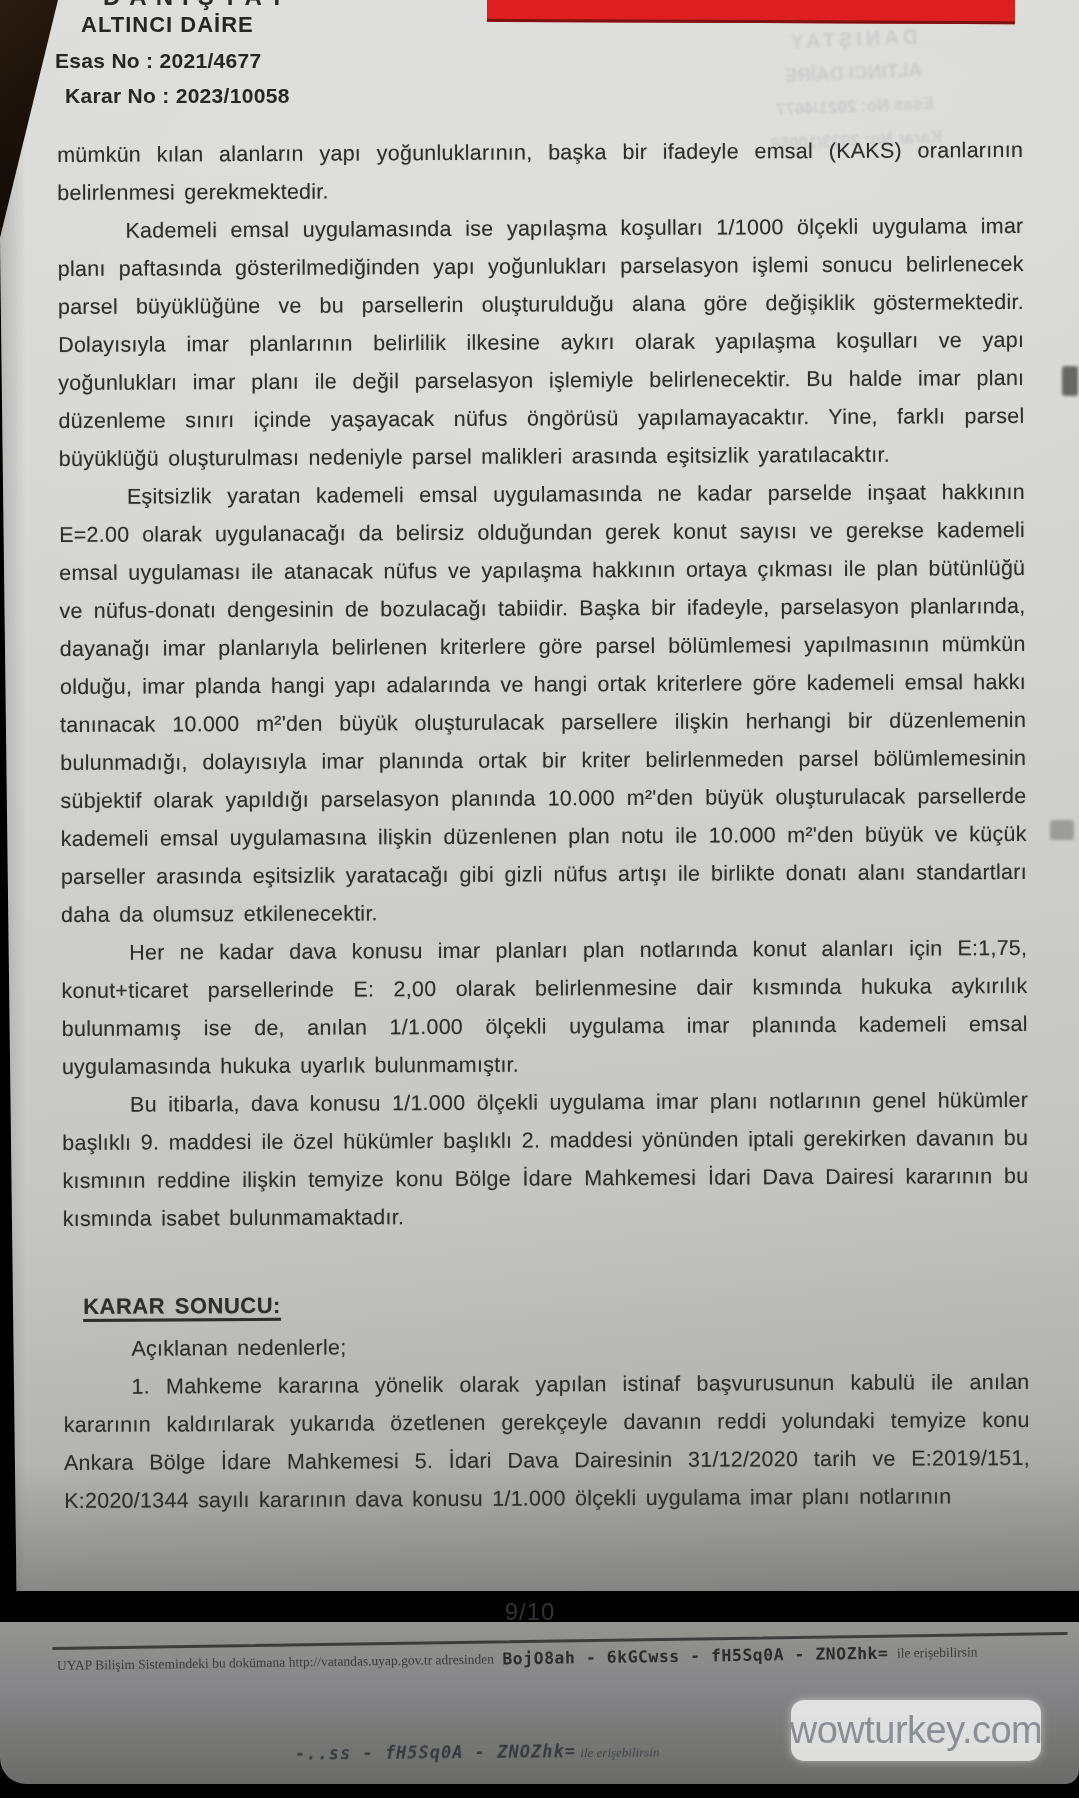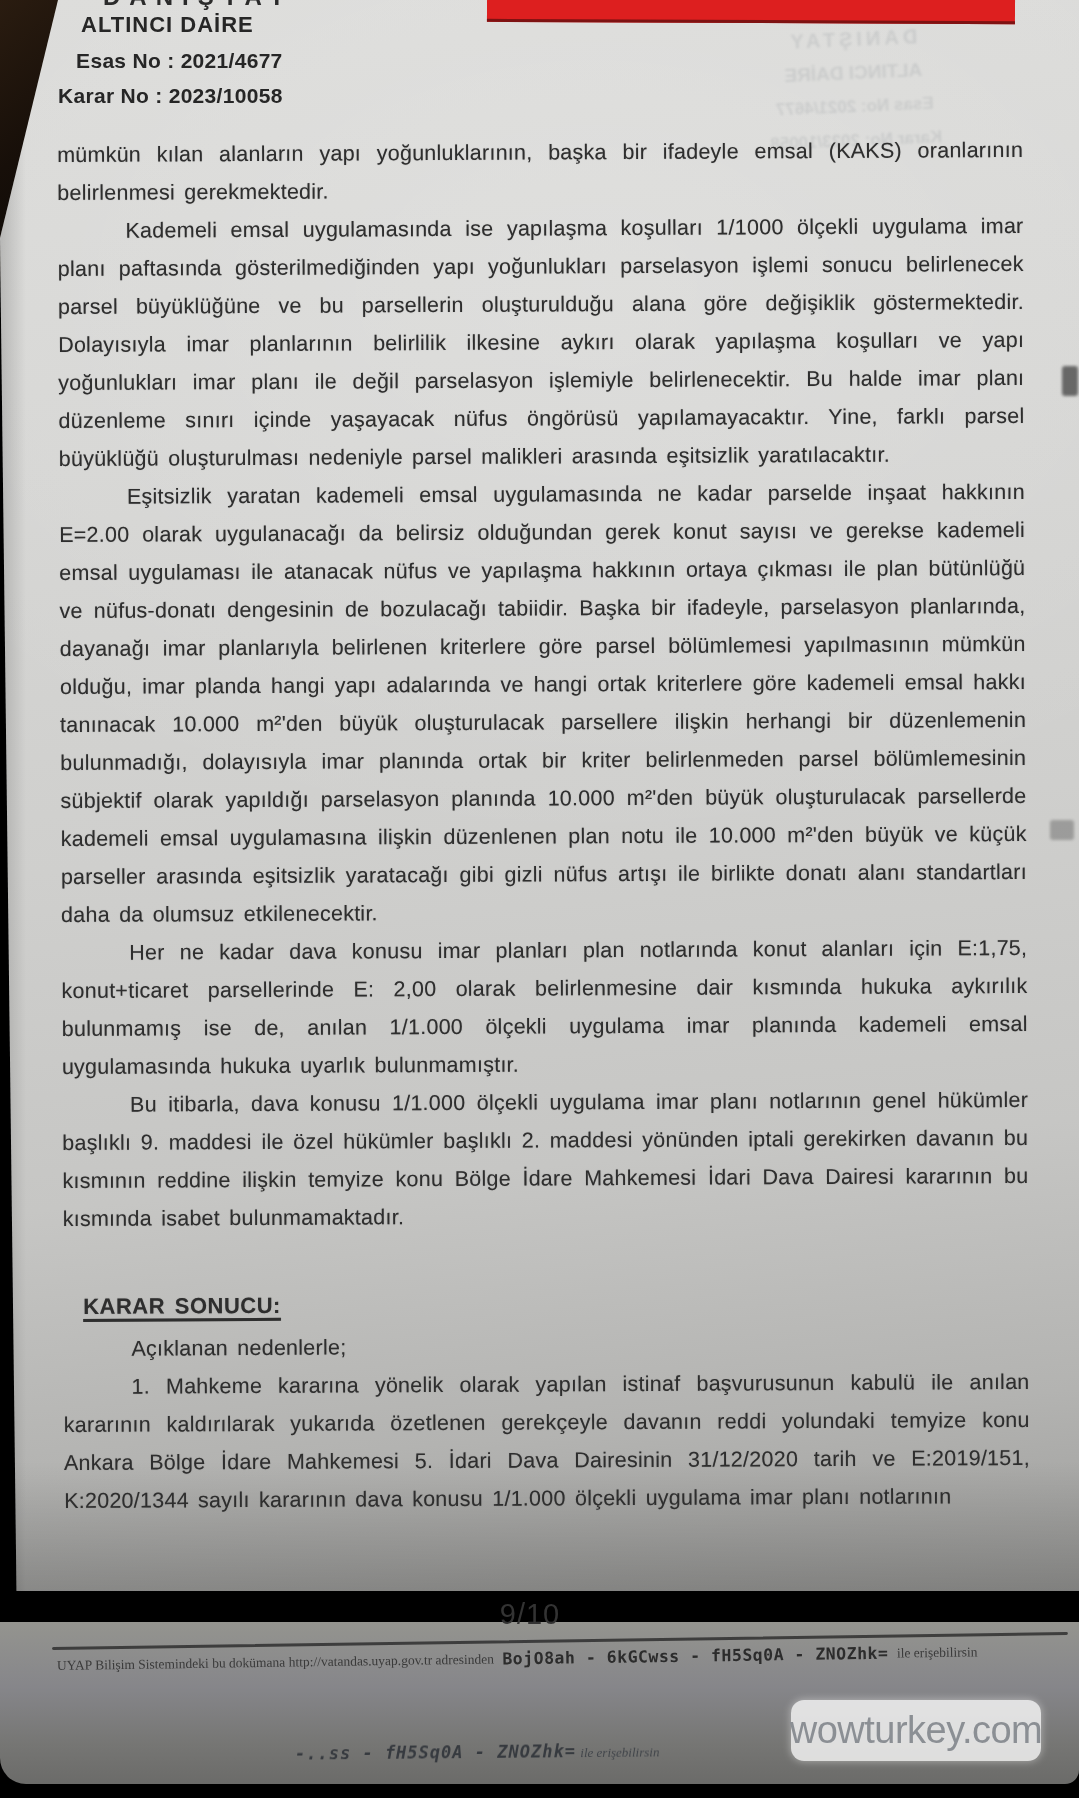--- a/index.html
+++ b/index.html
@@ -72,41 +72,41 @@
     position:absolute;right:60px;top:22px;width:330px;text-align:center;
     transform:scaleX(-1) rotate(2.5deg);opacity:0.13;color:#525c66;
     filter:blur(1px);line-height:34px;font-weight:bold;
   }
   .bleed .b0{font-size:20px;letter-spacing:4px;}
   .bleed .b1{font-size:19px;}
   .bleed .b2,.bleed .b3{font-size:17px;font-weight:600;}
   
   .doc-header{position:absolute;left:55px;top:12px;color:#262626;}
   .chamber{margin-left:26px;font-size:22px;font-weight:bold;letter-spacing:1px;margin-bottom:10px;}
-  .case-line{font-size:21px;font-weight:bold;margin-top:11px;letter-spacing:0.3px;text-align:right;}
-  .case-line.k{margin-left:3px;}
+  .case-line{font-size:21px;font-weight:bold;margin-top:11px;letter-spacing:0.3px;}
+  .case-line.k{margin-left:10px;}
   
   .body-text{
     position:absolute;left:57px;top:136px;width:966px;
     color:var(--ink);font-size:21.5px;line-height:38px;
     text-align:justify;word-spacing:3px;letter-spacing:0.25px;
     transform:rotate(-0.3deg);transform-origin:top left;
     text-shadow:0 0 1px rgba(46,46,46,0.35);
   }
   .body-text p{margin:0;}
   .body-text p.indent{text-indent:68px;}
   .section-heading{
     display:inline-block;margin:50px 0 4px 20px;
     font-size:22px;font-weight:bold;letter-spacing:0.5px;
     text-decoration:underline;text-decoration-thickness:2.5px;text-underline-offset:5px;
   }
   
   .page-number{
     position:absolute;left:0;top:1598px;width:1060px;text-align:center;
-    font-size:29px;color:#333;letter-spacing:1px;
+    font-size:24px;color:#333;letter-spacing:1px;
   }
   
   .footer-rule{
     position:absolute;left:52px;top:1647px;width:1016px;height:3px;
     background:#2f2f2f;border-radius:2px;opacity:0.85;
     transform:rotate(-0.85deg);transform-origin:left center;
   }
   .page-footer{
     position:absolute;left:57px;top:1656px;width:1015px;white-space:nowrap;
     transform:rotate(-0.85deg);transform-origin:left center;color:#3a3a3a;

